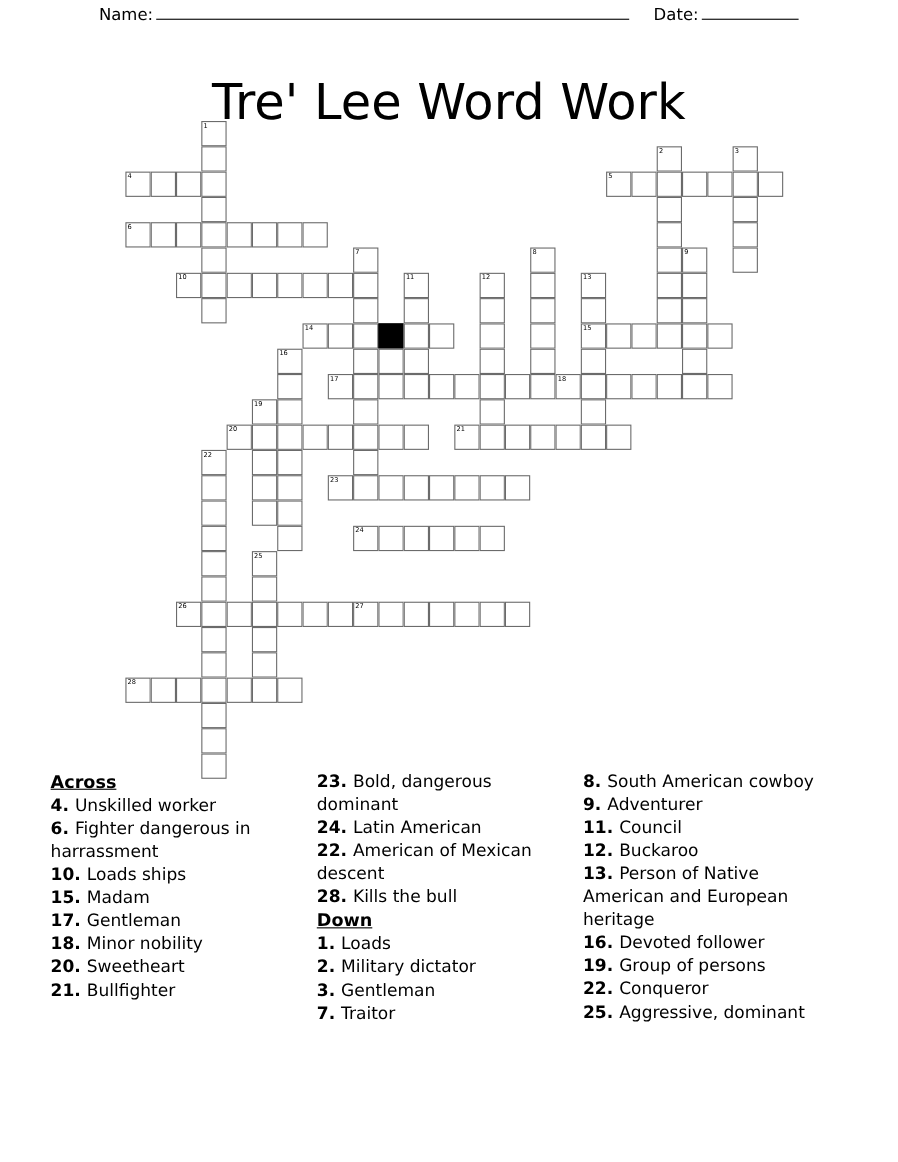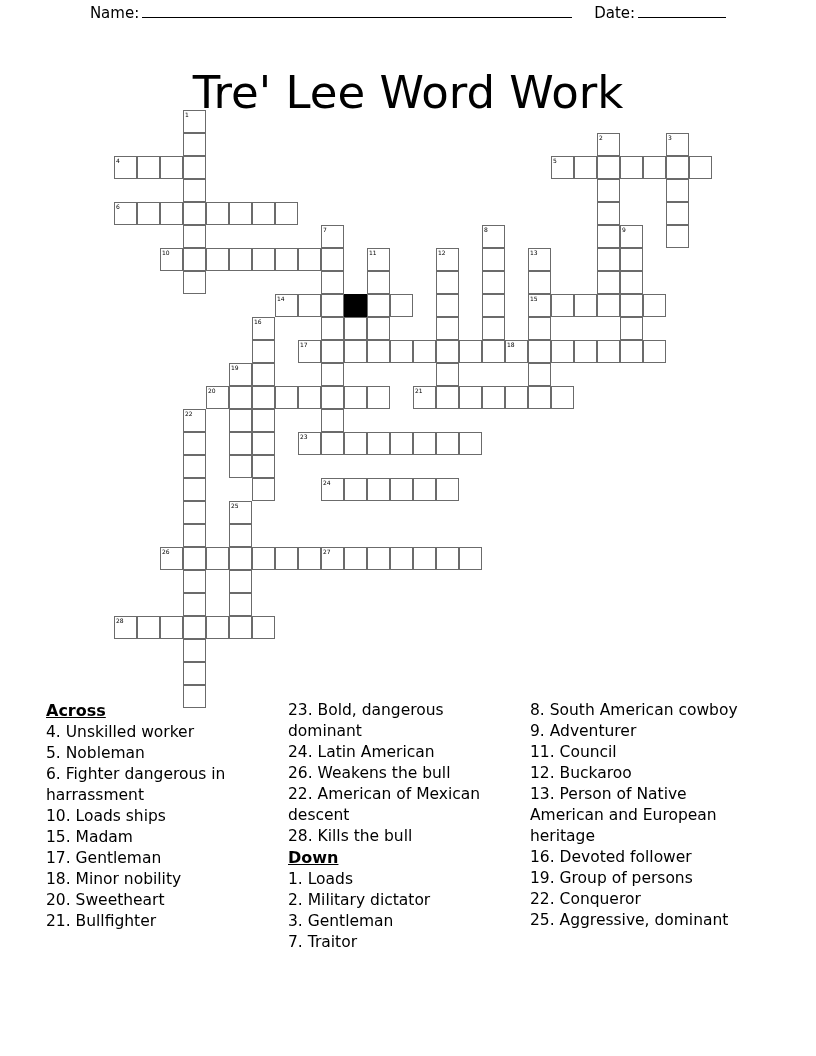--- a/index.html
+++ b/index.html
@@ -114,21 +114,21 @@
     margin: 0 0 1px 0;
   }
   .clue-item {
     font-size: 15.5px;
     line-height: 21px;
     margin: 0;
     padding: 0;
     text-indent: 0;
   }
   .clue-num {
-    font-weight: normal;
+    font-weight: bold;
   }
   .clue-text { font-weight: normal; }
 </style>
 </head>
 <body>
 
 <div id="header-row">
   <div class="field-group">
     <span class="field-label">Name:</span>
     <span class="rule name-rule"></span>
@@ -371,33 +371,31 @@
     <div class="cw-cell" style="left: 252px; top: 616px;"></div>
     <div class="cw-cell" style="left: 183px; top: 639px;"></div>
     <div class="cw-cell" style="left: 183px; top: 662px;"></div>
     <div class="cw-cell" style="left: 183px; top: 685px;"></div>
   </div>
 
 <div id="clues">
   <div class="clue-col col1">
       <div class="clue-heading">Across</div>
       <div class="clue-item"><span class="clue-num">4. </span><span class="clue-text">Unskilled worker</span></div>
-      <div class="clue-item"><span class="clue-num">5. </span><span class="clue-text">Nobleman</span></div>
       <div class="clue-item"><span class="clue-num">6. </span><span class="clue-text">Fighter dangerous in harrassment</span></div>
       <div class="clue-item"><span class="clue-num">10. </span><span class="clue-text">Loads ships</span></div>
       <div class="clue-item"><span class="clue-num">15. </span><span class="clue-text">Madam</span></div>
       <div class="clue-item"><span class="clue-num">17. </span><span class="clue-text">Gentleman</span></div>
       <div class="clue-item"><span class="clue-num">18. </span><span class="clue-text">Minor nobility</span></div>
       <div class="clue-item"><span class="clue-num">20. </span><span class="clue-text">Sweetheart</span></div>
       <div class="clue-item"><span class="clue-num">21. </span><span class="clue-text">Bullfighter</span></div>
     </div>
   <div class="clue-col col2">
       <div class="clue-item"><span class="clue-num">23. </span><span class="clue-text">Bold, dangerous dominant</span></div>
       <div class="clue-item"><span class="clue-num">24. </span><span class="clue-text">Latin American</span></div>
-      <div class="clue-item"><span class="clue-num">26. </span><span class="clue-text">Weakens the bull</span></div>
       <div class="clue-item"><span class="clue-num">22. </span><span class="clue-text">American of Mexican descent</span></div>
       <div class="clue-item"><span class="clue-num">28. </span><span class="clue-text">Kills the bull</span></div>
       <div class="clue-heading">Down</div>
       <div class="clue-item"><span class="clue-num">1. </span><span class="clue-text">Loads</span></div>
       <div class="clue-item"><span class="clue-num">2. </span><span class="clue-text">Military dictator</span></div>
       <div class="clue-item"><span class="clue-num">3. </span><span class="clue-text">Gentleman</span></div>
       <div class="clue-item"><span class="clue-num">7. </span><span class="clue-text">Traitor</span></div>
     </div>
   <div class="clue-col col3">
       <div class="clue-item"><span class="clue-num">8. </span><span class="clue-text">South American cowboy</span></div>

